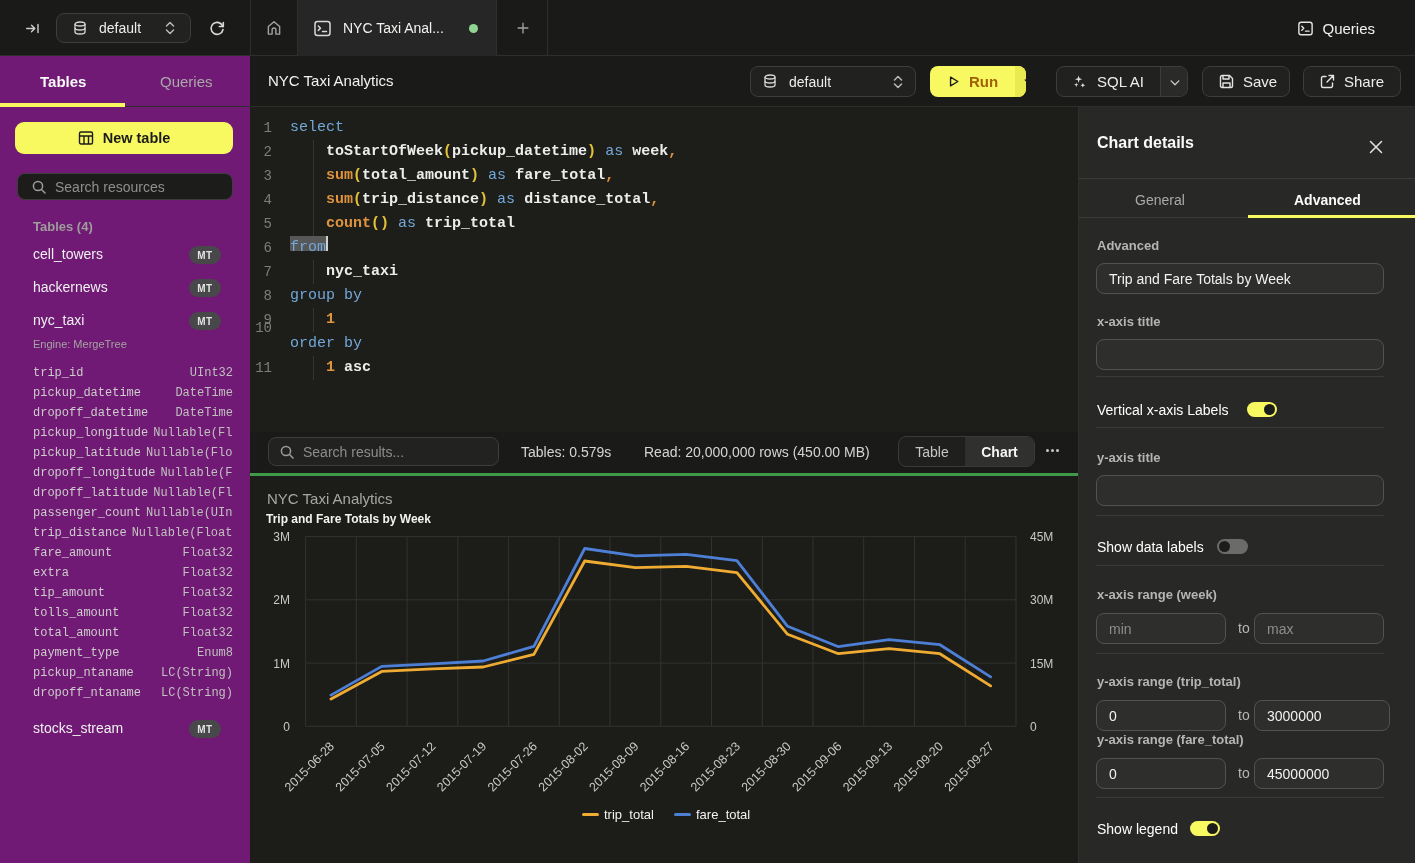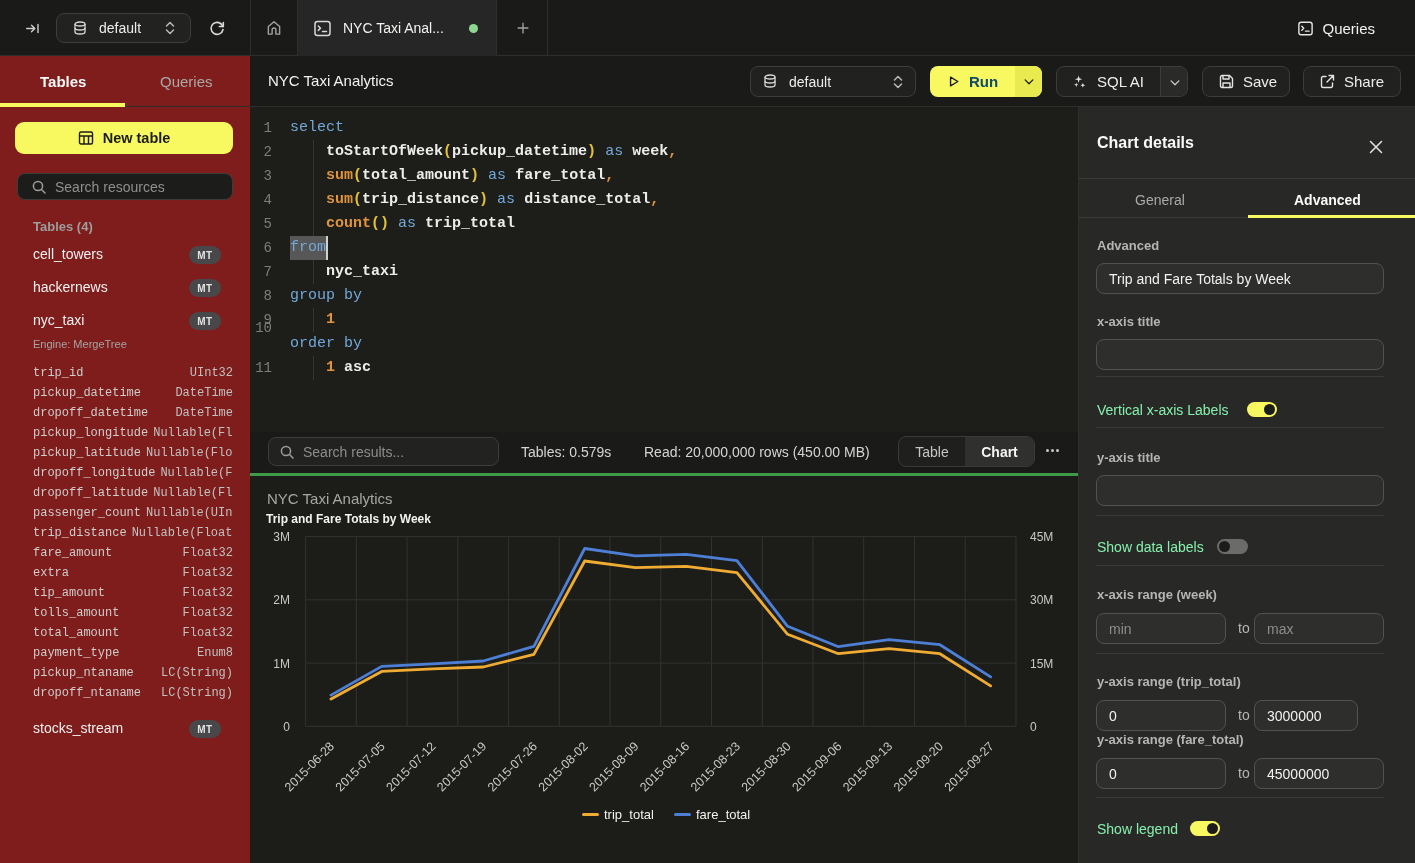--- a/index.html
+++ b/index.html
@@ -15,21 +15,21 @@
     background:#1a1a19; border-bottom:1px solid #2e2e2c; }
   .drop { display:flex; align-items:center; border:1px solid #3d3d3b; border-radius:8px;
     background:#222221; color:#ededed; }
   #tab-home { position:absolute; left:250px; top:0; width:47px; height:56px;
     border-left:1px solid #2e2e2c; display:flex; align-items:center; justify-content:center; }
   #tab-active { position:absolute; left:297px; top:0; width:200px; height:56px;
     background:#262626; border-left:1px solid #2e2e2c; border-right:1px solid #2e2e2c;
     display:flex; align-items:center; }
   
   #sidebar { position:absolute; left:0; top:56px; width:272px; height:807px;
-    background:#7f1d1d; border-right:1px solid #6d28d9; }
+    background:#701a75; border-right:1px solid #6d28d9; }
   #sidetabs { position:absolute; left:0; top:0; width:250px; height:51px;
     border-bottom:1px solid #2e2e2c; }
   #newtable { position:absolute; left:15px; top:66px; width:218px; height:32px;
     background:#f8f861; border-radius:9px; color:#1c1c1a; font-weight:bold;
     display:flex; align-items:center; justify-content:center; gap:9px; font-size:14.5px; }
   #sidesearch { position:absolute; left:17px; top:117px; width:216px; height:27px;
     border:1px solid #3d3d3b; border-radius:8px; background:#1c1c1b;
     display:flex; align-items:center; gap:9px; padding-left:14px; color:#8f8f8d; }
   .trow { position:absolute; left:33px; color:#f0f0f0; font-size:14px; }
   .mt { position:absolute; left:189px; width:32px; height:18px; background:#48484a;
@@ -69,21 +69,21 @@
   .pinput { position:absolute; left:17px; width:288px; height:31px; border:1px solid #525250;
     border-radius:8px; background:#2e2e2d; display:flex; align-items:center;
     padding-left:12px; font-size:14px; color:#f2f2f0; }
   .pdiv { position:absolute; left:17px; width:288px; height:1px; background:#3b3b39; }
   .ptoggle-on { position:absolute; width:30px; height:15px; border-radius:8px; background:#f8f861; }
   .ptoggle-on .knob { position:absolute; right:2px; top:2px; width:11px; height:11px;
     border-radius:50%; background:#1c1c1a; }
   .ptoggle-off { position:absolute; width:31px; height:15px; border-radius:8px; background:#6b6b69; }
   .ptoggle-off .knob { position:absolute; left:2px; top:2px; width:11px; height:11px;
     border-radius:50%; background:#1c1c1a; }
-  .pswitchlbl { position:absolute; left:18px; color:#86efac; font-size:14px; }
+  .pswitchlbl { position:absolute; left:18px; color:#ffffff; font-size:14px; }
 </style>
 </head>
 <body>
 <div id="app">
 
 <div id="topbar">
 
   <svg class="abs" style="left:26px;top:22px" width="13" height="13" viewBox="0 0 13 13" fill="none" stroke="#cfcfcd" stroke-width="1.4" stroke-linecap="round" stroke-linejoin="round">
     <path d="M0.7 6.5 h8 M5.5 3.2 L8.8 6.5 L5.5 9.8 M12 2.5 v8"></path>
   </svg>
@@ -242,21 +242,21 @@
       <ellipse cx="7" cy="3" rx="5" ry="2"></ellipse>
       <path d="M2 3 v4 c0 1.1 2.2 2 5 2 s5 -.9 5 -2 V3"></path>
       <path d="M2 7 v4 c0 1.1 2.2 2 5 2 s5 -.9 5 -2 V7"></path>
     </svg>
     <span style="margin-left:12px;">default</span>
     <svg style="margin-left:auto" width="10" height="14" viewBox="0 0 10 14" fill="none" stroke="#b9b9b7" stroke-width="1.5" stroke-linecap="round" stroke-linejoin="round">
       <path d="M1.5 5 L5 1.5 L8.5 5 M1.5 9 L5 12.5 L8.5 9"></path>
     </svg>
   </div>
 
-  <div class="abs flex" style="left:680px;top:10px;width:112px;height:31px;background:#f8f861;border-radius:8px;color:#0c4a6e;overflow:hidden;">
+  <div class="abs flex" style="left:680px;top:10px;width:96px;height:31px;background:#f8f861;border-radius:8px;color:#a16207;overflow:hidden;">
     <div class="abs" style="left:85px;top:0;width:27px;height:31px;background:#e9e950;"></div>
     <svg style="margin-left:18px" width="12" height="13" viewBox="0 0 14 14" fill="none" stroke="#1c1c1a" stroke-width="1.6" stroke-linejoin="round">
       <path d="M3 2 L11.5 7 L3 12 Z"></path>
     </svg>
     <span style="margin-left:9px;font-size:15px;font-weight:bold;">Run</span>
     <svg class="abs" style="left:94px;top:13px;" width="10" height="6" viewBox="0 0 11 7" fill="none" stroke="#1c1c1a" stroke-width="1.5" stroke-linecap="round" stroke-linejoin="round">
       <path d="M1 1 L5.5 5.5 L10 1"></path>
     </svg>
   </div>
 
@@ -304,21 +304,21 @@
   <span class="lno" style="left:0px;top:249px;">11</span>
   <div class="guide" style="left:63px;top:33px;height:96px;"></div>
   <div class="guide" style="left:63px;top:153px;height:24px;"></div>
   <div class="guide" style="left:63px;top:201px;height:24px;"></div>
   <div class="guide" style="left:63px;top:249px;height:24px;"></div>
   <div class="eline" style="left:40px;top:9px;"><span class="kw">select</span></div>
   <div class="eline" style="left:40px;top:33px;">    <span class="id">toStartOfWeek</span><span class="pa">(</span><span class="id">pickup_datetime</span><span class="pa">)</span> <span class="kw">as</span> <span class="id">week</span><span class="fn">,</span></div>
   <div class="eline" style="left:40px;top:57px;">    <span class="fn">sum</span><span class="pa">(</span><span class="id">total_amount</span><span class="pa">)</span> <span class="kw">as</span> <span class="id">fare_total</span><span class="fn">,</span></div>
   <div class="eline" style="left:40px;top:81px;">    <span class="fn">sum</span><span class="pa">(</span><span class="id">trip_distance</span><span class="pa">)</span> <span class="kw">as</span> <span class="id">distance_total</span><span class="fn">,</span></div>
   <div class="eline" style="left:40px;top:105px;">    <span class="fn">count</span><span class="pa">()</span> <span class="kw">as</span> <span class="id">trip_total</span></div>
-  <div class="eline" style="left:40px;top:129px;"><span class="kw" style="background:#575757;box-shadow:2px 0 0 #d0d0d0;display:inline-block;height:24px;">from</span></div>
+  <div class="eline" style="left:40px;top:129px;"><span class="kw" style="background:#575757;box-shadow:2px 0 0 #d0d0d0;display:inline-block;height:15px;">from</span></div>
   <div class="eline" style="left:40px;top:153px;">    <span class="id">nyc_taxi</span></div>
   <div class="eline" style="left:40px;top:177px;"><span class="kw">group by</span></div>
   <div class="eline" style="left:40px;top:201px;">    <span class="nu">1</span></div>
   <div class="eline" style="left:40px;top:225px;"><span class="kw">order by</span></div>
   <div class="eline" style="left:40px;top:249px;">    <span class="nu">1</span> <span class="id">asc</span></div>
 </div>
 
 <div id="resultsbar">
   <div class="abs flex" style="left:18px;top:5px;width:231px;height:29px;border:1px solid #3d3d3b;border-radius:8px;background:#222221;gap:9px;padding-left:11px;color:#8d8d8b;">
     <svg width="14" height="14" viewBox="0 0 14 14" fill="none" stroke="#9d9d9b" stroke-width="1.5" stroke-linecap="round">
@@ -432,21 +432,21 @@
       </div>
   <div class="pdiv" style="top:458px;"></div>
   <span class="plabel" style="top:480px;">x-axis range (week)</span>
   <div class="pinput" style="top:506px;width:130px;color:#8d8d8b;">min</div>
   <span class="abs" style="left:159px;top:513px;font-size:14px;color:#b5b5b3;">to</span>
   <div class="pinput" style="left:175px;top:506px;width:130px;color:#8d8d8b;">max</div>
   <div class="pdiv" style="top:546px;"></div>
   <span class="plabel" style="top:567px;">y-axis range (trip_total)</span>
   <div class="pinput" style="top:593px;width:130px;">0</div>
   <span class="abs" style="left:159px;top:600px;font-size:14px;color:#b5b5b3;">to</span>
-  <div class="pinput" style="left:175px;top:593px;width:104px;">3000000</div>
+  <div class="pinput" style="left:175px;top:593px;width:136px;">3000000</div>
   <span class="plabel" style="top:625px;">y-axis range (fare_total)</span>
   <div class="pinput" style="top:651px;width:130px;">0</div>
   <span class="abs" style="left:159px;top:658px;font-size:14px;color:#b5b5b3;">to</span>
   <div class="pinput" style="left:175px;top:651px;width:130px;">45000000</div>
   <div class="pdiv" style="top:690px;"></div>
   <span class="pswitchlbl" style="top:714px;">Show legend</span>
   <div class="ptoggle-on" style="left:111px;top:714px;">
         <div class="knob"></div>
       </div>
 </div>

